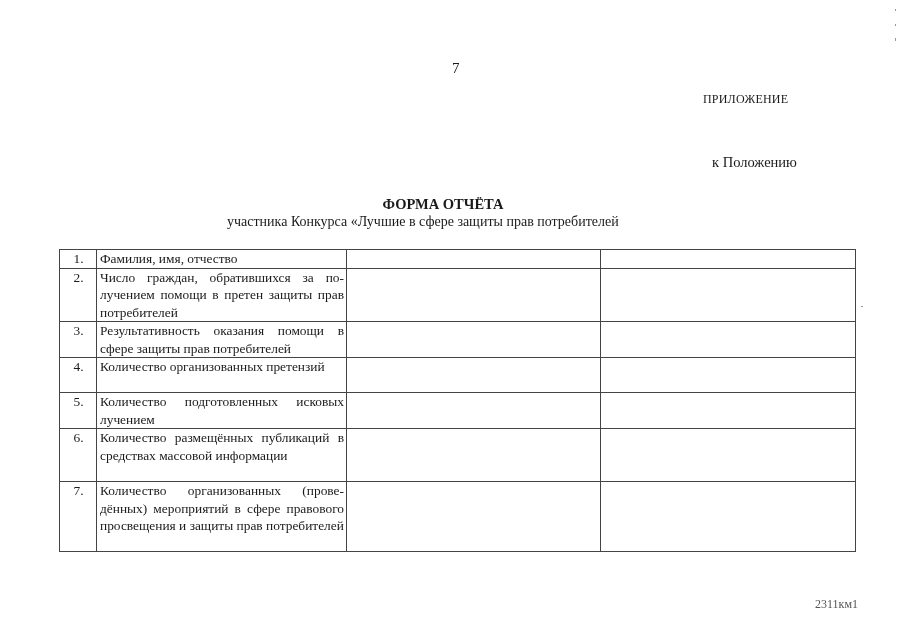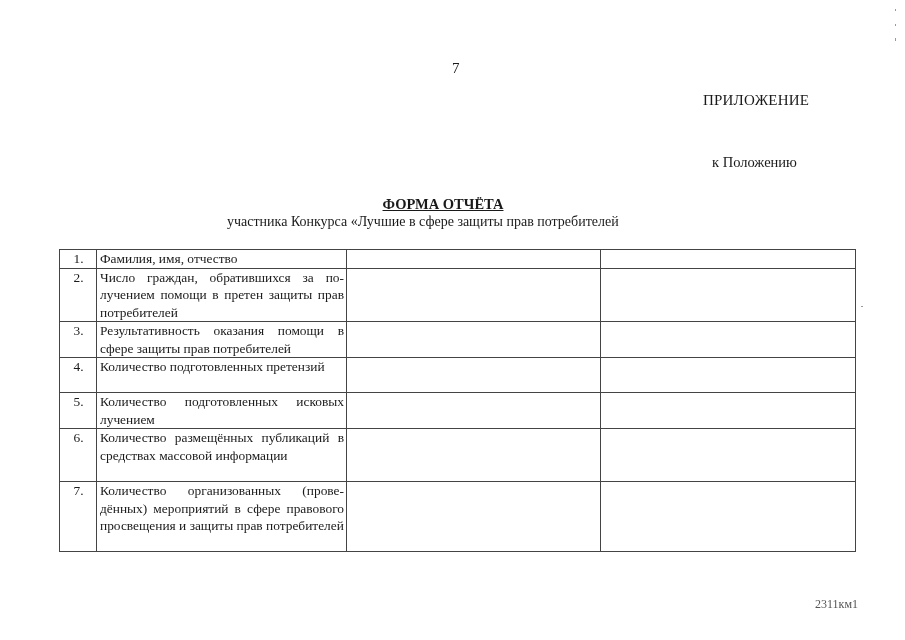--- a/index.html
+++ b/index.html
@@ -7,30 +7,30 @@
       width: 905px; height: 640px; position: relative; overflow: hidden;
       font-family: "Liberation Serif", "DejaVu Serif", serif;
       color: #1a1a1a;
     }
     .page-number {
       position: absolute; left: 452px; top: 60px;
       font-size: 15px;
     }
     .appendix-title {
       position: absolute; left: 703px; top: 92px;
-      font-size: 15px; letter-spacing: 0.2px;
+      font-size: 12px; letter-spacing: 0.2px;
     }
     .appendix-sub {
       position: absolute; left: 712px; top: 128px;
       font-size: 14.5px;
       margin-top: 26px;
     }
     .form-title {
       position: absolute; left: 0; width: 886px; top: 196px;
-      text-align: center; font-weight: bold; font-size: 14.5px; text-decoration: underline;
+      text-align: center; font-weight: bold; font-size: 14.5px;
     }
     .form-subtitle {
       position: absolute; left: 227px; top: 214px;
       font-weight: normal; font-size: 14px; white-space: nowrap;
     }
     table.report {
       position: absolute; left: 59px; top: 249px;
       border-collapse: collapse;
       font-size: 13.4px; line-height: 17.5px;
     }
@@ -75,21 +75,21 @@
       <td class="val2"></td>
     </tr>
     <tr style="height:36px">
       <td class="num">3.</td>
       <td class="desc hy">Результативность оказания помощи в сфере защиты прав потребителей</td>
       <td class="val1"></td>
       <td class="val2"></td>
     </tr>
     <tr style="height:35px">
       <td class="num">4.</td>
-      <td class="desc hy">Количество подготовленных претен­зий</td>
+      <td class="desc hy">Количество организованных претен­зий</td>
       <td class="val1"></td>
       <td class="val2"></td>
     </tr>
     <tr style="height:35px">
       <td class="num">5.</td>
       <td class="desc hy">Количество подготовленных иско­вых лучением</td>
       <td class="val1"></td>
       <td class="val2"></td>
     </tr>
     <tr style="height:53px">

